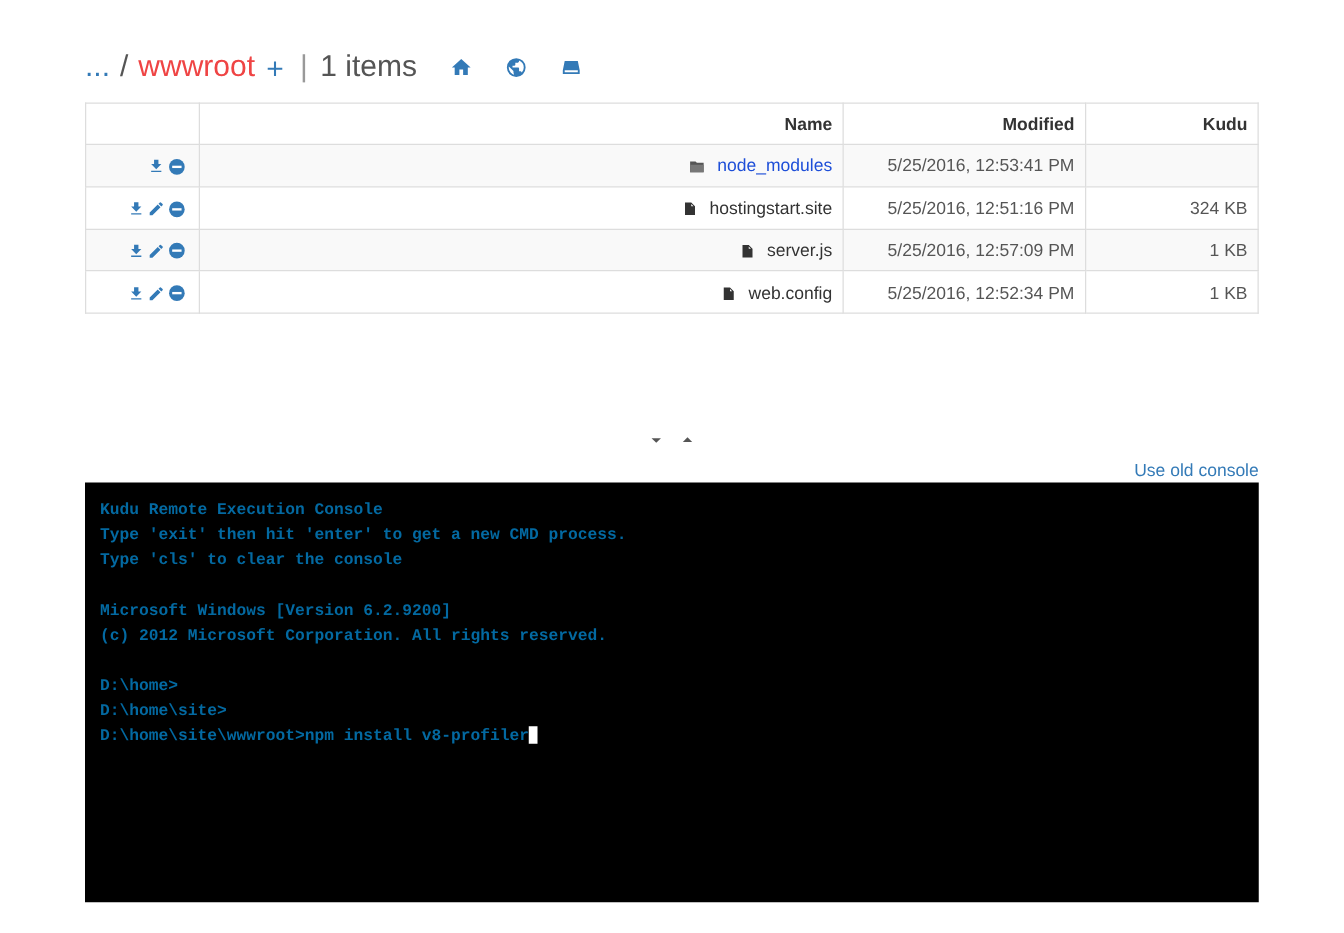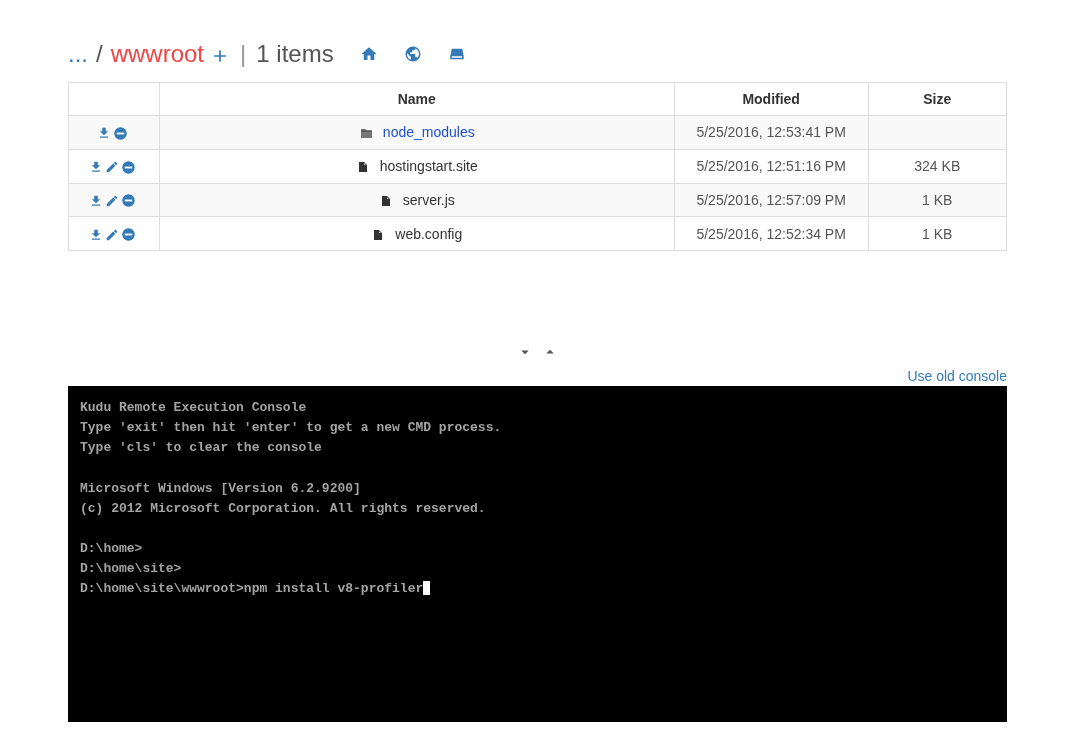--- a/index.html
+++ b/index.html
@@ -28,21 +28,21 @@
     .count { color: #555; }
     .bc-icon { color: #337ab7; margin-left: 20px; font-size: 18px; cursor:pointer; display:inline-flex; }
     table.file-table {
       width: 100%;
       border-collapse: collapse;
       border: 1px solid #ddd;
     }
     table.file-table th, table.file-table td {
       padding: 8px;
       border: 1px solid #ddd;
-      text-align: center;
+      text-align: right;
       vertical-align: middle;
     }
     table.file-table th {
       background: #fff;
       color: #333;
       font-weight: bold;
     }
     table.file-table tr:nth-child(odd) td { background: #f9f9f9; }
     table.file-table tr:nth-child(even) td { background: #fff; }
     .actions { width: 82px; }
@@ -63,21 +63,21 @@
       text-align: center;
       margin-top: 90px;
       color: #555;
       font-size: 18px;
     }
     .toggle-row span { cursor:pointer; margin: 0 1px; font-weight:bold; }
     .old-console-row { text-align: right; padding: 6px 68px 2px; }
     .old-console-row a { color: #337ab7; text-decoration:none; font-size:14px;text-align:right; }
     .console {
       background: #000;
-      color: #a3a3a3;
+      color: #0369a1;
       font-family: Consolas, "Courier New", monospace;
       font-size: 13px;
       padding: 12px;
       margin: 0 68px;
       height: 336px;
       white-space: pre;
       line-height: 1.55;
       overflow: hidden;
       font-weight: bold;
     }
@@ -122,21 +122,21 @@
         </svg>
     </span>
   </div>
 
   <table class="file-table">
     <thead>
       <tr>
         <th class="actions"></th>
         <th class="name-col">Name</th>
         <th class="mod-col">Modified</th>
-        <th class="size-col">Size</th>
+        <th class="size-col">Kudu</th>
       </tr>
     </thead>
     <tbody id="file-rows">
         <tr>
           <td class="actions"><span class="action-icon"><svg width="14" height="14" viewBox="0 0 24 24" fill="#337ab7">
                 <path d="M19 9h-4V3H9v6H5l7 7 7-7zM5 18v2h14v-2H5z"></path>
               </svg></span><span class="action-icon"><svg width="15" height="15" viewBox="0 0 24 24" fill="#337ab7">
                 <circle cx="12" cy="12" r="10"></circle>
                 <rect x="6" y="10.5" width="12" height="3" fill="#fff"></rect>
               </svg></span></td>

